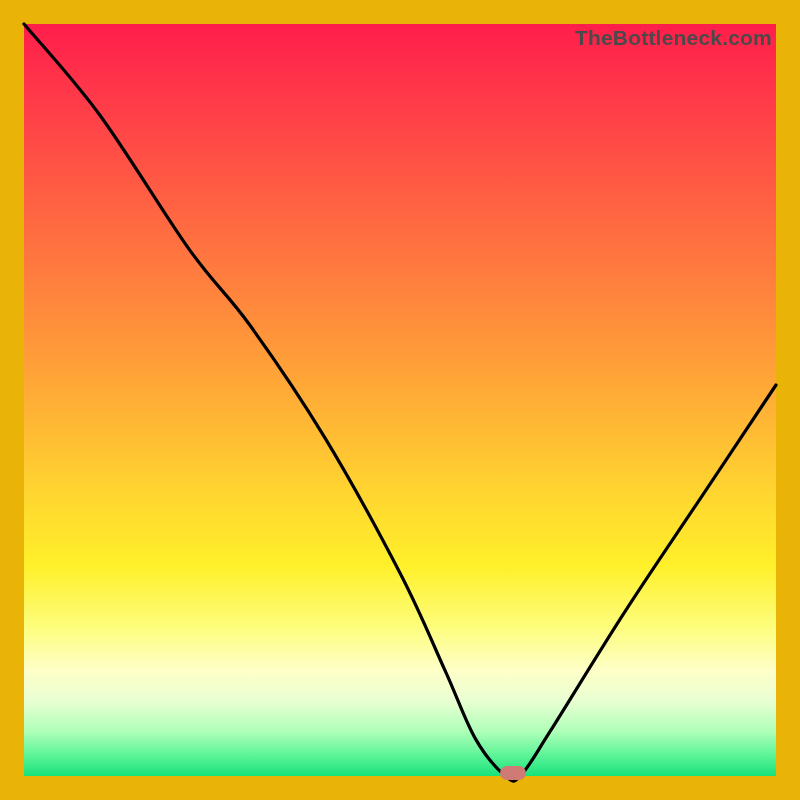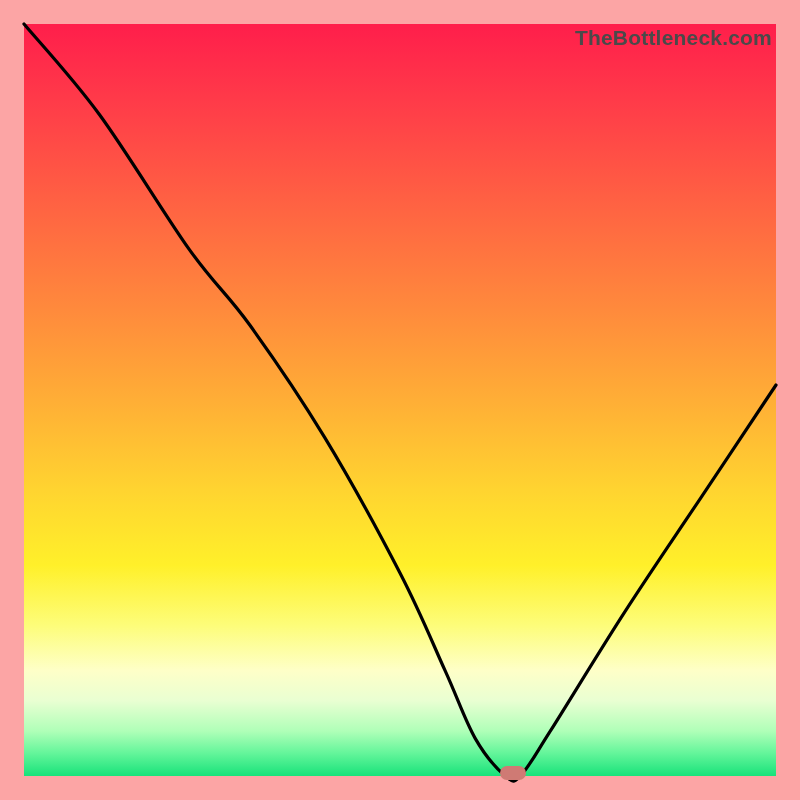--- a/index.html
+++ b/index.html
@@ -7,21 +7,21 @@
     padding: 0;
     width: 800px;
     height: 800px;
     background: #000;
     overflow: hidden;
   }
   .frame {
     position: relative;
     width: 800px;
     height: 800px;
-    background: #fca5a5;
+    background: #eab308;
   }
   .plot-area {
     position: absolute;
     left: 24px;
     top: 24px;
     width: 752px;
     height: 752px;
     background: linear-gradient(to bottom,
       #ff1e4b 0%,
       #ff3a49 10%,

